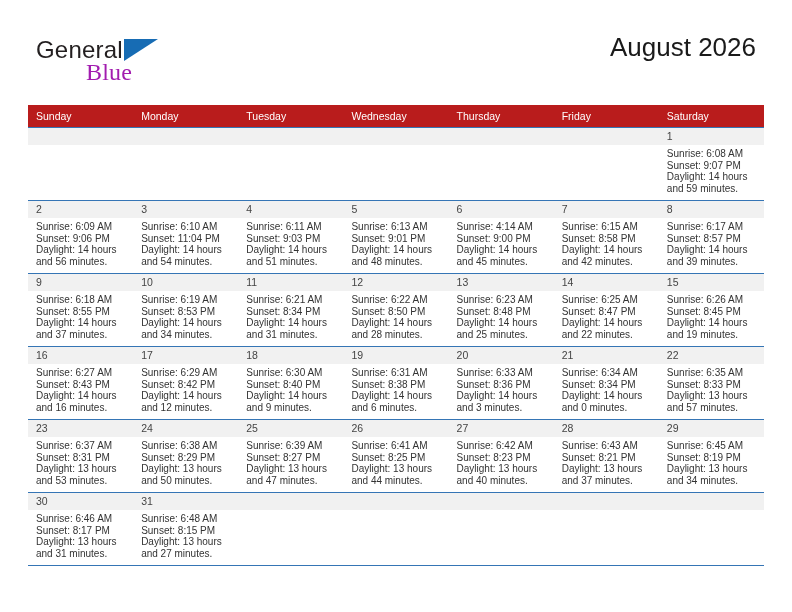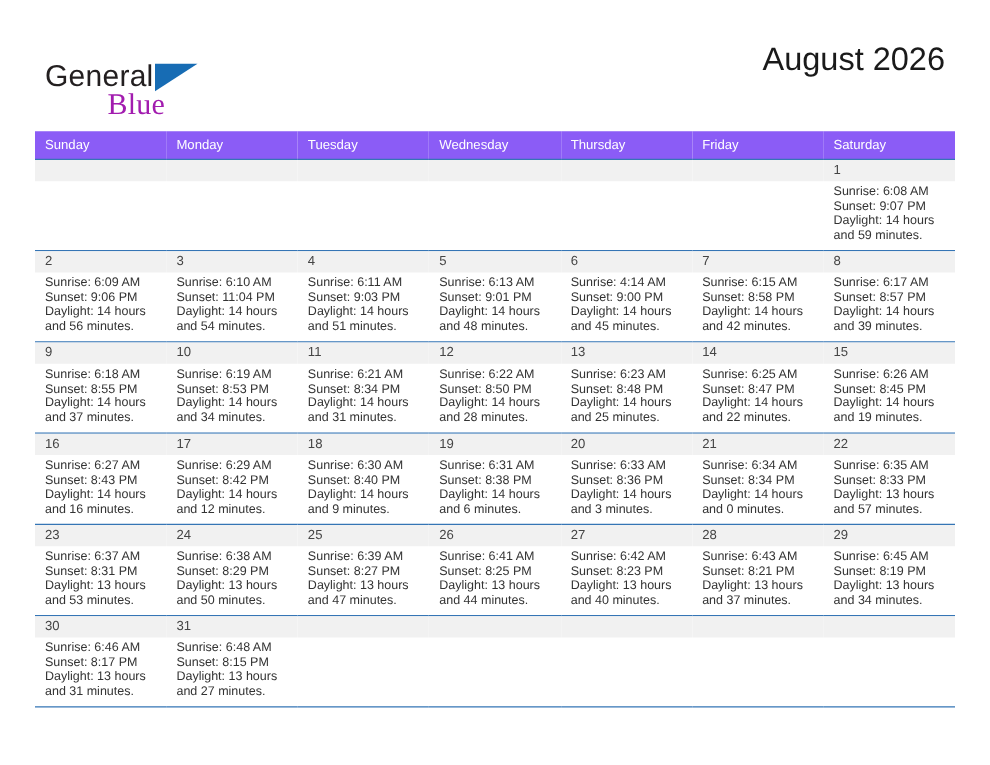--- a/index.html
+++ b/index.html
@@ -25,21 +25,21 @@
   .header {
     position: absolute;
     left: 0;
     top: 0;
     width: 792px;
     height: 102px;
   }
   .brand {
     position: absolute;
     left: 36px;
-    top: 48px;
+    top: 36px;
     width: 210px;
     height: 52px;
   }
   .brand-general {
     position: absolute;
     left: 0;
     top: 0;
     font-size: 24px;
     letter-spacing: 0.2px;
     color: #231f20;
@@ -86,21 +86,21 @@
   
   .calendar {
     position: absolute;
     left: 28px;
     top: 105px;
     width: 736px;
     border-collapse: collapse;
     table-layout: fixed;
   }
   .calendar th {
-    background: #8b5cf6;
+    background: #b91c1c;
     color: #ffffff;
     font-size: 10.5px;
     font-weight: normal;
     text-align: left;
     padding: 5px 0 5px 8px;
     height: 11px;
     border: none;
   }
   .calendar td {
     vertical-align: top;

